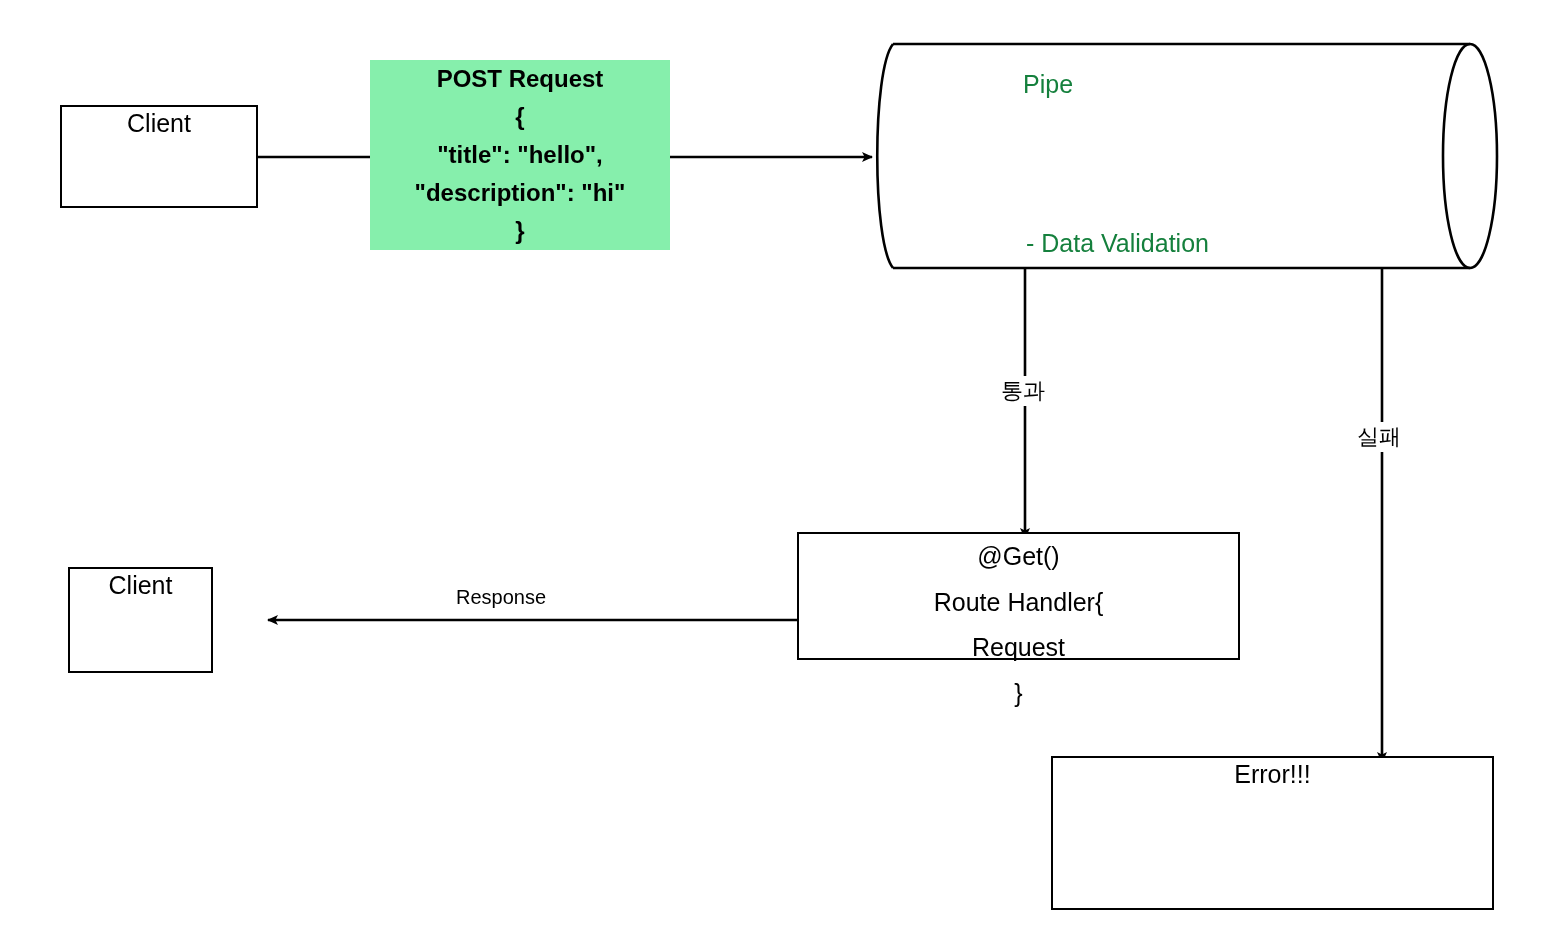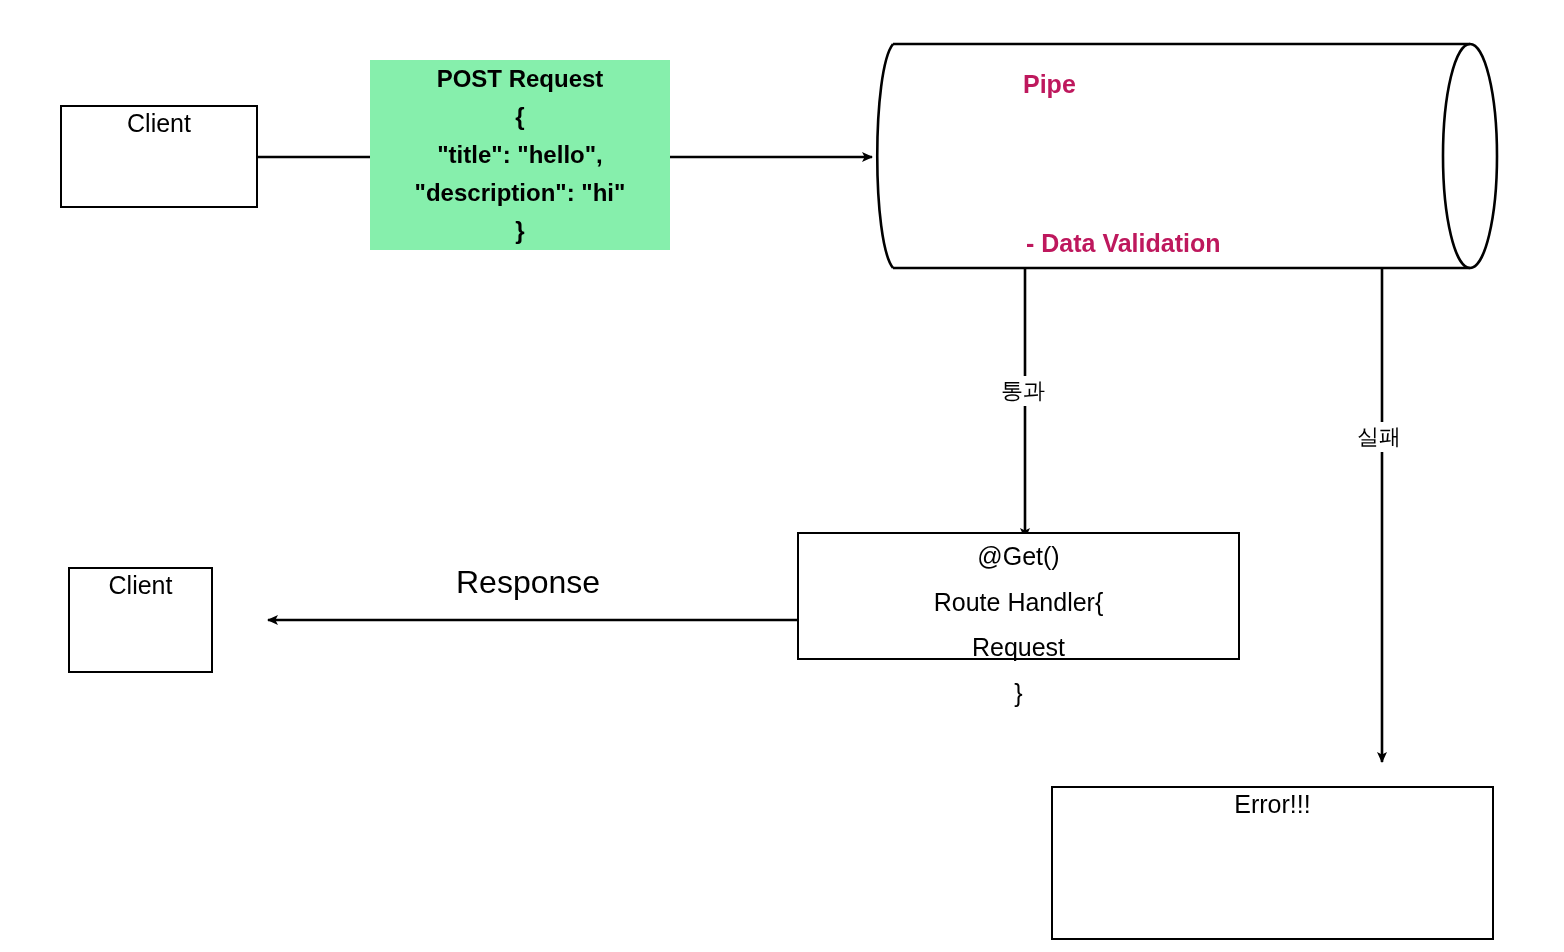--- a/index.html
+++ b/index.html
@@ -50,23 +50,23 @@
     font-weight: normal;
     font-size: 22px;
     color: #000000;
     background: #ffffff;
     padding: 0 4px;
     white-space: nowrap;
     text-align: center;
   }
   .pipe-text {
     position: absolute;
-    font-weight: bold;
+    font-weight: normal;
     font-size: 25px;
-    color: #be185d;
+    color: #15803d;
     white-space: nowrap;
   }
   .post-label {
     position: absolute;
     font-weight: bold;
     font-size: 24px;
     line-height: 38px;
     color: #000000;
     text-align: center;
     white-space: nowrap;
@@ -129,23 +129,23 @@
 
   <div class="edge-label" style="left:1353px; top:422px;">실패</div>
 
   <div class="node-box" style="left:797px; top:532px; width:443px; height:128px;">
     <div class="node-label multi">@Get()</div>
     <div class="node-label multi">Route Handler{</div>
     <div class="node-label multi">Request</div>
     <div class="node-label multi">}</div>
   </div>
 
-  <div class="edge-label" style="left:452px; top:564px; font-size:32px;">Response</div>
+  <div class="edge-label" style="left:452px; top:586px; font-size:20px;">Response</div>
 
   <div class="node-box" style="left:68px; top:567px; width:145px; height:106px;">
     <div class="node-label">Client</div>
   </div>
 
-  <div class="node-box" style="left:1051px; top:786px; width:443px; height:154px;">
+  <div class="node-box" style="left:1051px; top:756px; width:443px; height:154px;">
     <div class="node-label">Error!!!</div>
   </div>
 
 </div>
 
 </body></html>

